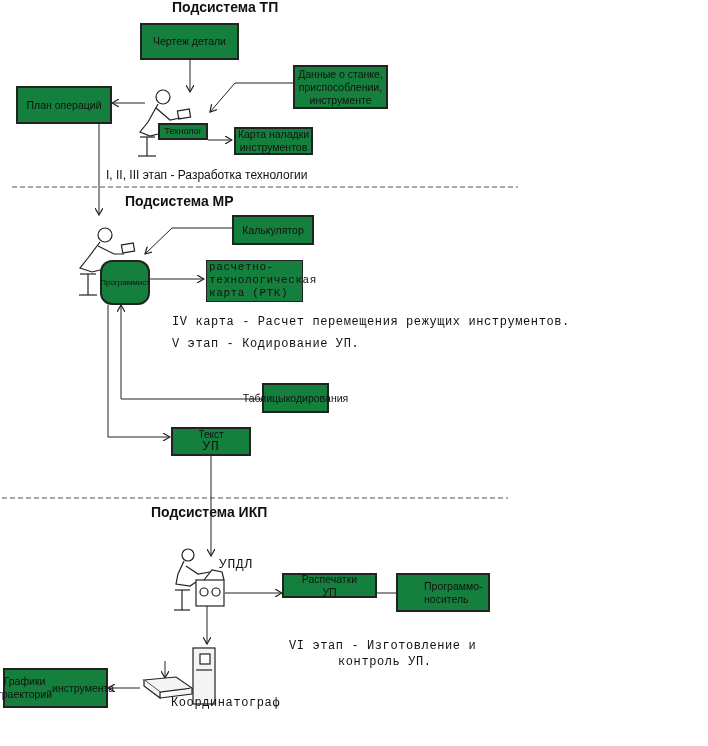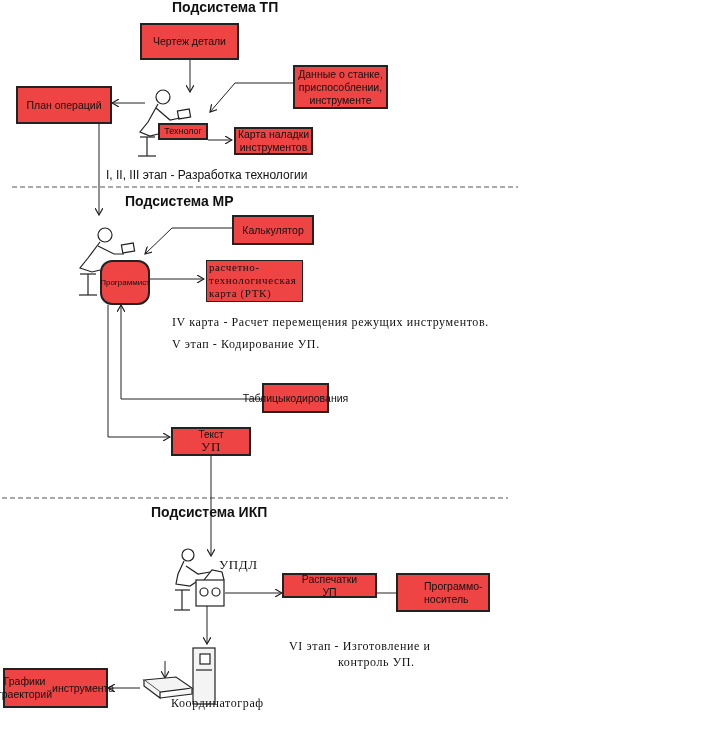--- a/index.html
+++ b/index.html
@@ -1,20 +1,20 @@
 <!DOCTYPE html>
 <html><head>
 <meta charset="utf-8">
 <style>
   html, body { margin: 0; padding: 0; background: #ffffff; }
   body { width: 708px; height: 746px; position: relative; overflow: hidden; font-family: "Liberation Sans", sans-serif; color: #111; }
   svg.lines { position: absolute; left: 0; top: 0; width: 708px; height: 746px; }
-  .box { position: absolute; border: 2px solid #222; background: #ef4444; display: flex; align-items: center; justify-content: center; text-align: center; font-size: 10.5px; line-height: 13px; box-sizing: border-box; }
+  .box { position: absolute; border: 2px solid #222; background: #15803d; display: flex; align-items: center; justify-content: center; text-align: center; font-size: 10.5px; line-height: 13px; box-sizing: border-box; }
   .title { position: absolute; font-weight: bold; font-size: 14px; font-family: "Liberation Sans", sans-serif; }
-  .serif { font-family: Liberation Serif, serif; letter-spacing: 0.6px; }
+  .serif { font-family: Liberation Mono, monospace; letter-spacing: 0.6px; }
   .stage { position: absolute; font-size: 12px; white-space: pre; }
 </style>
 </head>
 <body>
 
 <svg class="lines" viewBox="0 0 708 746">
   <defs>
     <marker id="arr" markerWidth="8" markerHeight="8" refX="7" refY="4" orient="auto">
       <path d="M0,0 L7,4 L0,8" fill="none" stroke="#222" stroke-width="1.2"></path>
     </marker>

